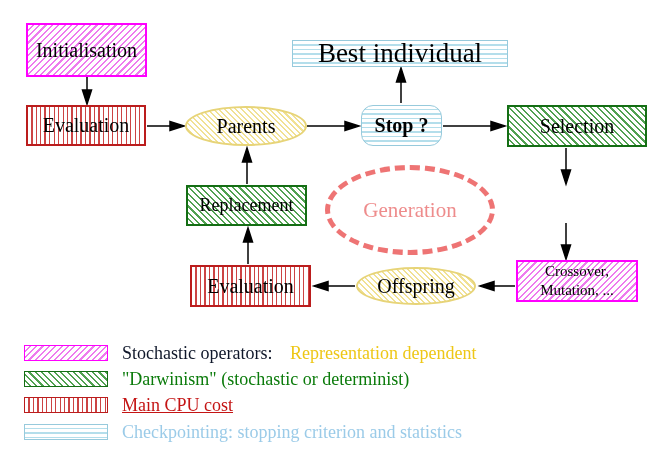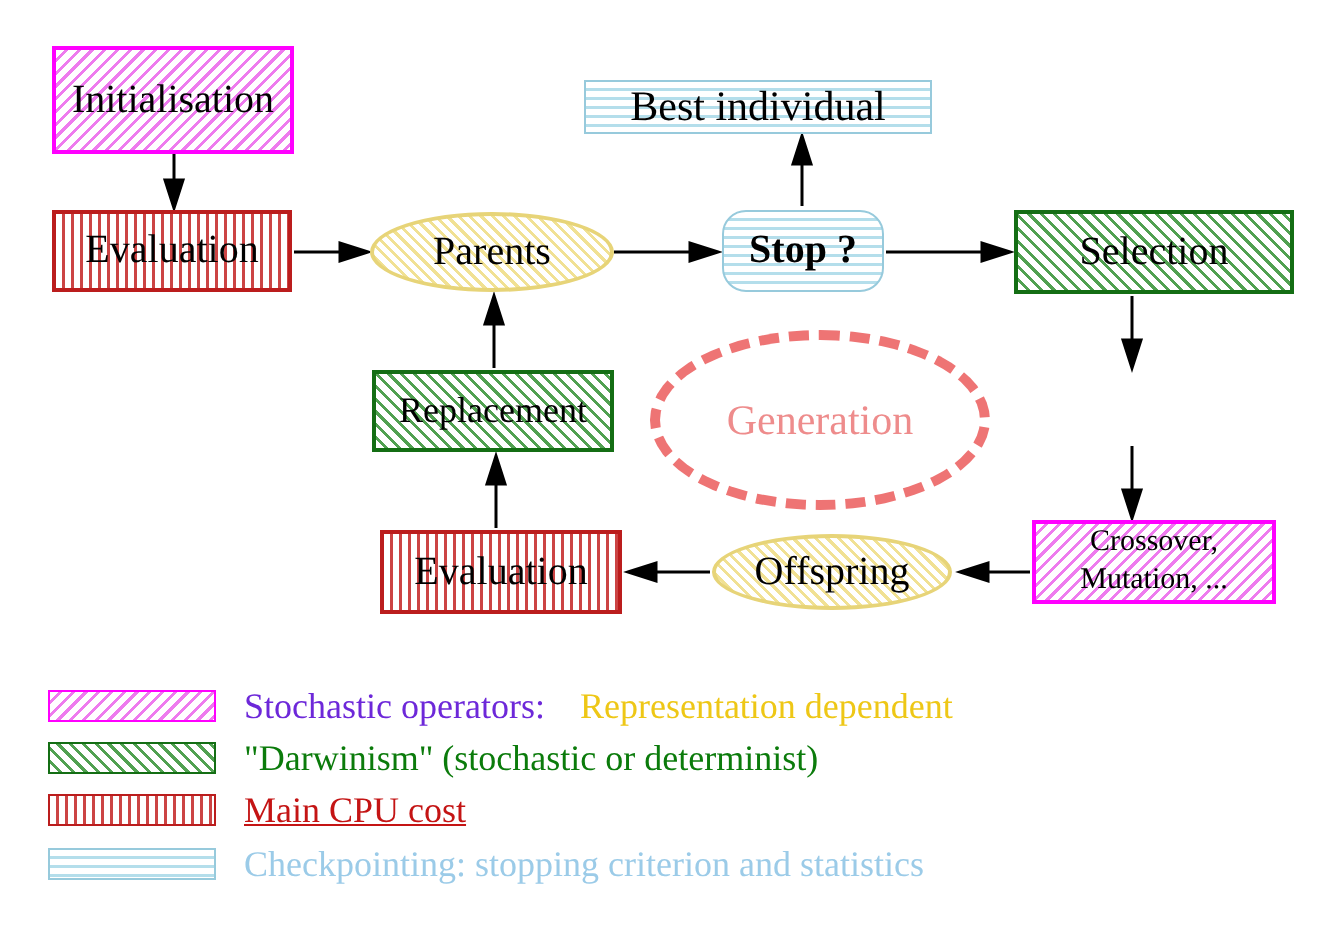--- a/index.html
+++ b/index.html
@@ -143,21 +143,21 @@
       </g>
     </g>
   </svg>
 
   <div class="node hatch-magenta" style="left:26px; top:23px; width:121px; height:54px;">Initialisation</div>
 
   <div class="node stripe-red" style="left:26px; top:105px; width:120px; height:41px;">Evaluation</div>
 
   <div class="node hatch-yellow ellipse" style="left:185px; top:106px; width:122px; height:40px;">Parents</div>
 
-  <div class="node stripe-cyan" style="left:292px; top:40px; width:174px; height:27px; font-size:21px;">Best individual</div>
+  <div class="node stripe-cyan" style="left:292px; top:40px; width:216px; height:27px; font-size:27px;">Best individual</div>
 
   <div class="node stripe-cyan rounded" style="left:361px; top:105px; width:81px; height:41px;">Stop ?</div>
 
   <div class="node hatch-green" style="left:507px; top:105px; width:140px; height:42px;">Selection</div>
 
   <div class="node hatch-green" style="left:186px; top:185px; width:121px; height:41px; font-size:18px;">Replacement</div>
 
   <div class="generation-ellipse" style="left:325px; top:165px; width:170px; height:90px;">Generation</div>
 
 
@@ -168,21 +168,21 @@
   <div class="node hatch-magenta" style="left:516px; top:260px; width:122px; height:42px;">
     <div class="crossover-text">
       <div>Crossover,</div>
       <div>Mutation, ...</div>
     </div>
   </div>
 
   <div class="legend-row" style="top:343px;">
     <span class="swatch hatch-magenta"></span>
     <span class="legend-text">
-      <span class="part" style="color: #6d28d9;">Stochastic operators:</span>
+      <span class="part" style="color: #0f172a;">Stochastic operators:</span>
       <span class="part" style="color: rgb(238, 199, 22);">Representation dependent</span>
     </span>
   </div>
 
   <div class="legend-row" style="top:369px;">
     <span class="swatch hatch-green"></span>
     <span class="legend-text">
       <span class="part" style="color: rgb(11, 123, 11);">"Darwinism" (stochastic or determinist)</span>
     </span>
   </div>

